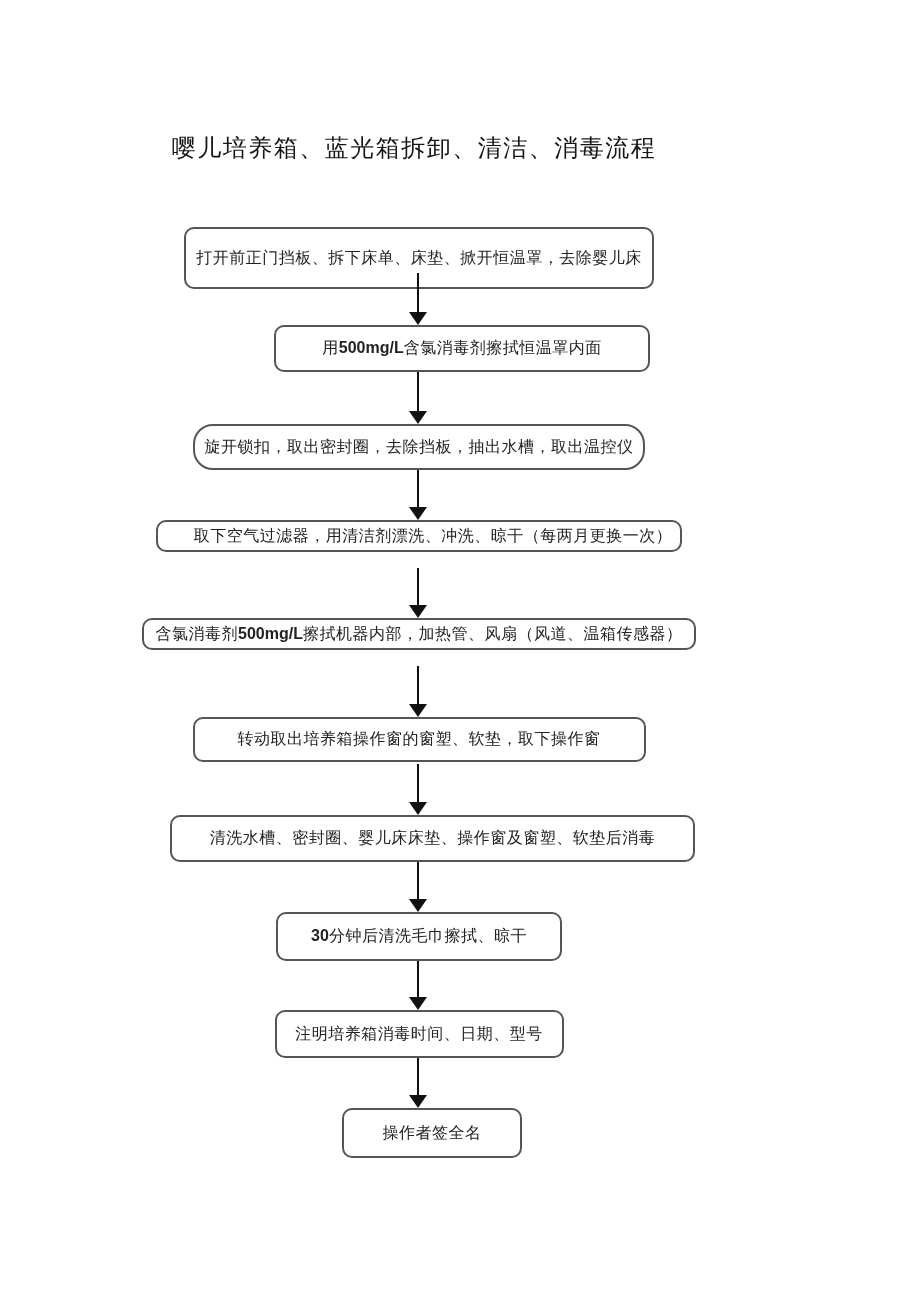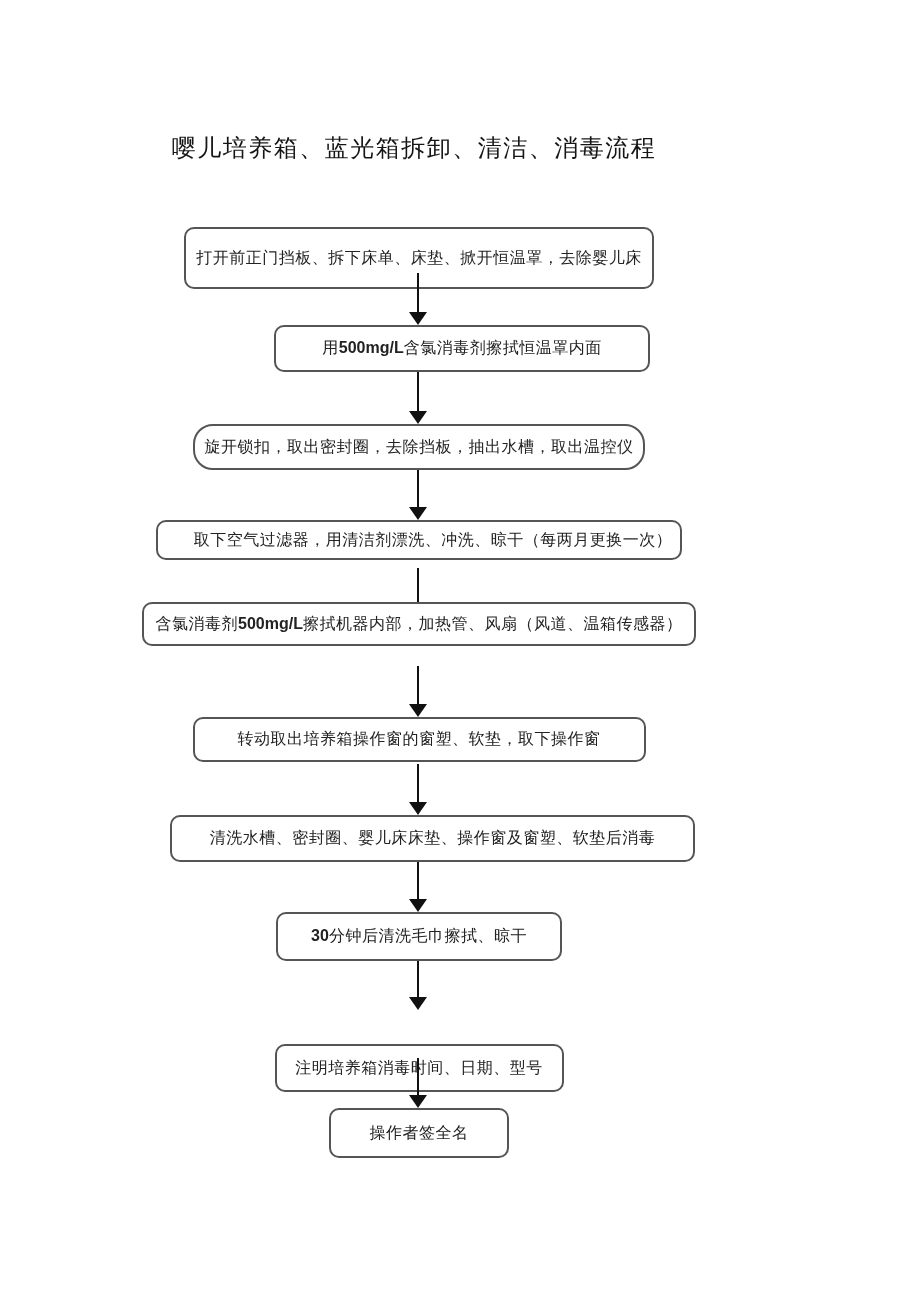--- a/index.html
+++ b/index.html
@@ -87,28 +87,28 @@
         <div class="arrow-line"></div>
         <div class="arrow-head"></div>
       </div>
       <div class="flow-box" style="left: 193px; top: 424px; width: 452px; height: 46px; border-radius: 20px;">
         <span>旋开锁扣，取出密封圈，去除挡板，抽出水槽，取出温控仪</span>
       </div>
       <div class="flow-arrow" style="left: 409px; top: 470px; height: 50px;">
         <div class="arrow-line"></div>
         <div class="arrow-head"></div>
       </div>
-      <div class="flow-box" style="left: 156px; top: 520px; width: 526px; height: 40px; padding-left: 28px;">
+      <div class="flow-box" style="left: 156px; top: 520px; width: 526px; height: 32px; padding-left: 28px;">
         <span>取下空气过滤器，用清洁剂漂洗、冲洗、晾干（每两月更换一次）</span>
       </div>
       <div class="flow-arrow" style="left: 409px; top: 568px; height: 50px;">
         <div class="arrow-line"></div>
         <div class="arrow-head"></div>
       </div>
-      <div class="flow-box" style="left: 142px; top: 602px; width: 554px; height: 44px;">
+      <div class="flow-box" style="left: 142px; top: 618px; width: 554px; height: 32px;">
         <span>含氯消毒剂<span class="latin">500mg/L</span>擦拭机器内部，加热管、风扇（风道、温箱传感器）</span>
       </div>
       <div class="flow-arrow" style="left: 409px; top: 666px; height: 51px;">
         <div class="arrow-line"></div>
         <div class="arrow-head"></div>
       </div>
       <div class="flow-box" style="left: 192.5px; top: 717px; width: 453px; height: 45px;">
         <span>转动取出培养箱操作窗的窗塑、软垫，取下操作窗</span>
       </div>
       <div class="flow-arrow" style="left: 409px; top: 764px; height: 51px;">
@@ -122,24 +122,24 @@
         <div class="arrow-line"></div>
         <div class="arrow-head"></div>
       </div>
       <div class="flow-box" style="left: 276px; top: 912px; width: 286px; height: 49px; justify-content: center;">
         <span><span class="latin">30</span>分钟后清洗毛巾擦拭、晾干</span>
       </div>
       <div class="flow-arrow" style="left: 409px; top: 961px; height: 49px;">
         <div class="arrow-line"></div>
         <div class="arrow-head"></div>
       </div>
-      <div class="flow-box" style="left: 274.5px; top: 1010px; width: 289px; height: 48px; margin-top: 34px;">
+      <div class="flow-box" style="left: 274.5px; top: 1010px; width: 289px; height: 48px;">
         <span>注明培养箱消毒时间、日期、型号</span>
       </div>
       <div class="flow-arrow" style="left: 409px; top: 1058px; height: 50px;">
         <div class="arrow-line"></div>
         <div class="arrow-head"></div>
       </div>
-      <div class="flow-box" style="left: 329px; top: 1108px; width: 180px; height: 50px;">
+      <div class="flow-box" style="left: 342px; top: 1108px; width: 180px; height: 50px;">
         <span>操作者签全名</span>
       </div>
     </div>
 </div>
 
 </body></html>

